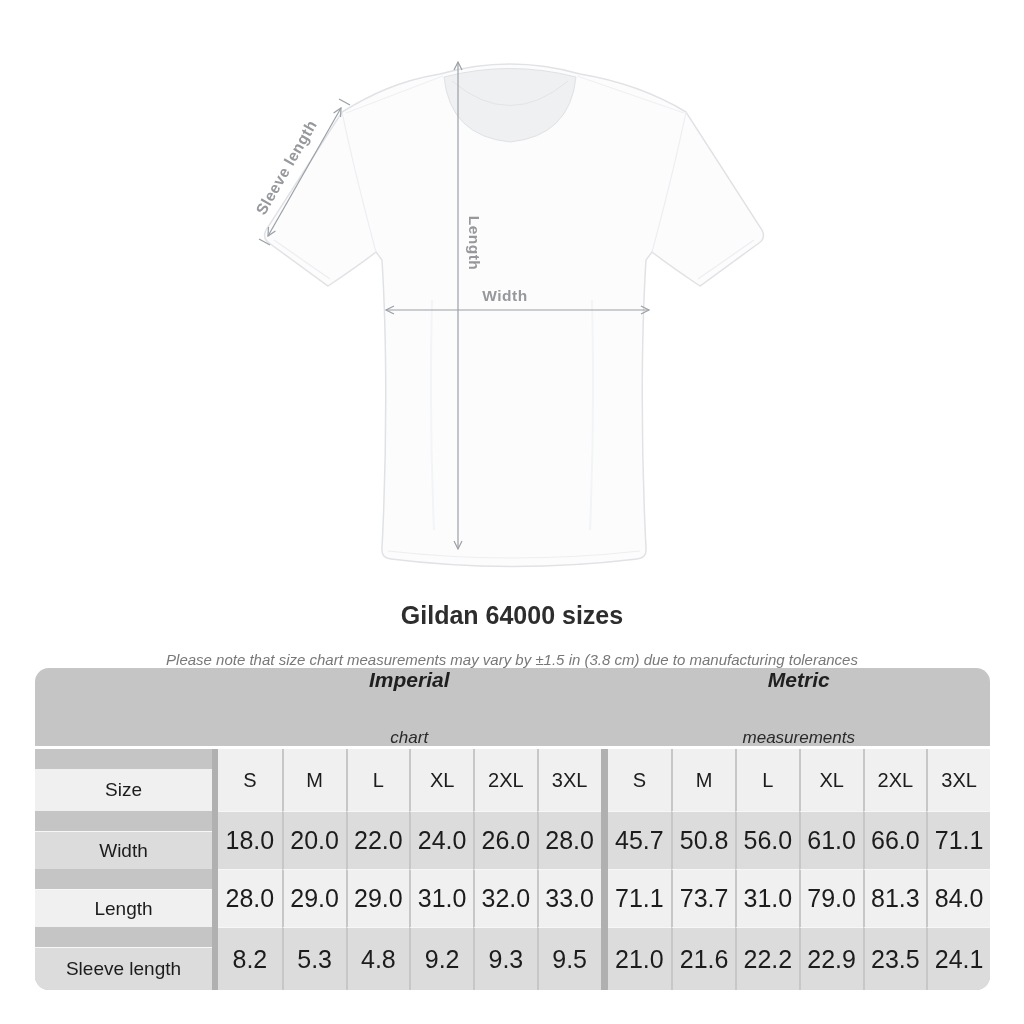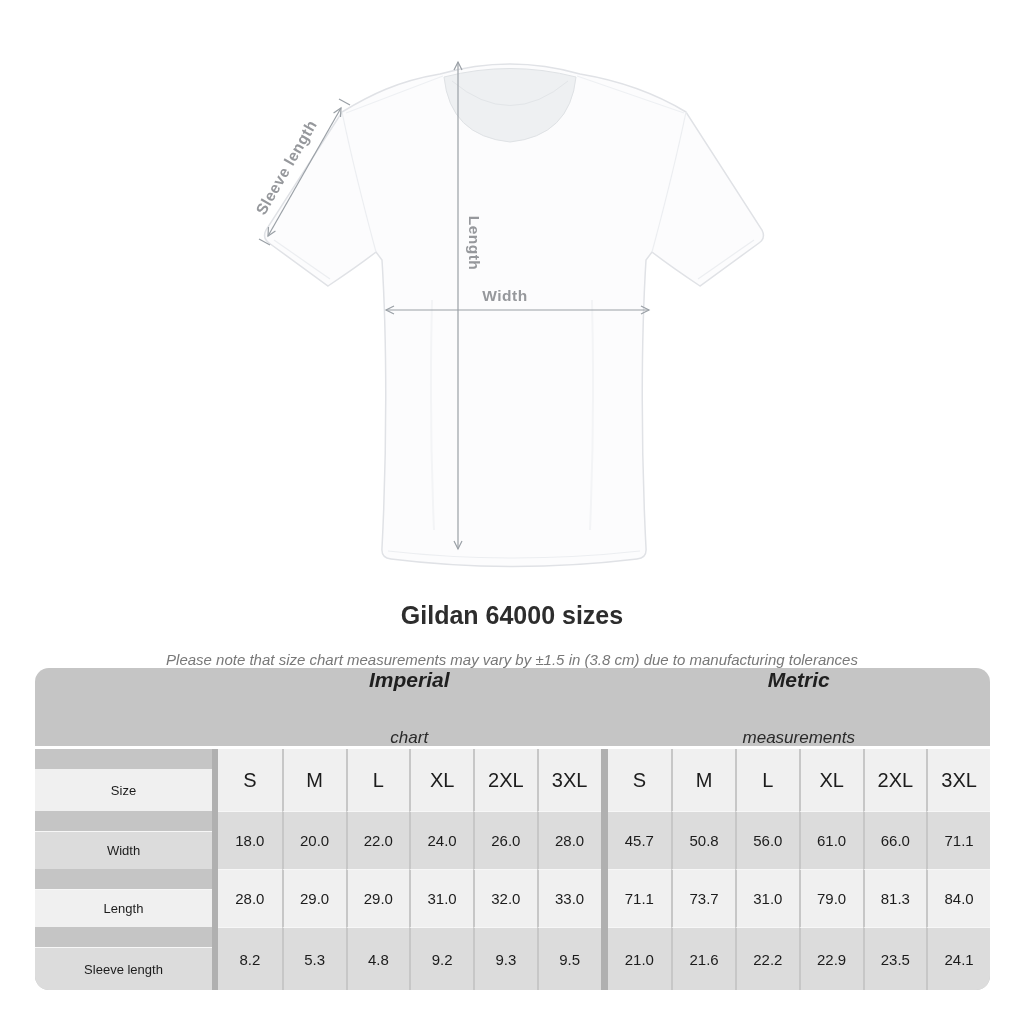--- a/index.html
+++ b/index.html
@@ -30,23 +30,23 @@
   .group-header{
     grid-column:span 6;display:flex;flex-direction:column;
     align-items:center;justify-content:flex-start;background:transparent;gap:32px;
   }
   .group-name{font-size:21px;font-weight:bold;font-style:italic;color:#1f1f1f;}
   .group-unit{font-size:17px;font-style:italic;color:#2a2a2a;margin-top:4px;}
   .header-div{background:transparent;}
   .gap-row{grid-column:1 / -1;background:#ffffff;}
   .cell{
     display:flex;align-items:center;justify-content:center;
-    font-size:15px;
-  }
-  .row-label{justify-content:center;font-size:13px;margin-top:20px;}
+    font-size:25px;
+  }
+  .row-label{justify-content:center;font-size:19px;margin-top:20px;}
   .size-cell{font-size:20px;}
   .c-light{background:#f0f0f0;}
   .c-dark{background:#dcdcdc;}
   .v-div{background:#b0b0b0;}
   .sep{border-left:2px solid #c7c7c7;}
   .row-top .cell, .row-top{border-top:1px solid #f7f7f7;}
 </style>
 </head>
 <body>
 

